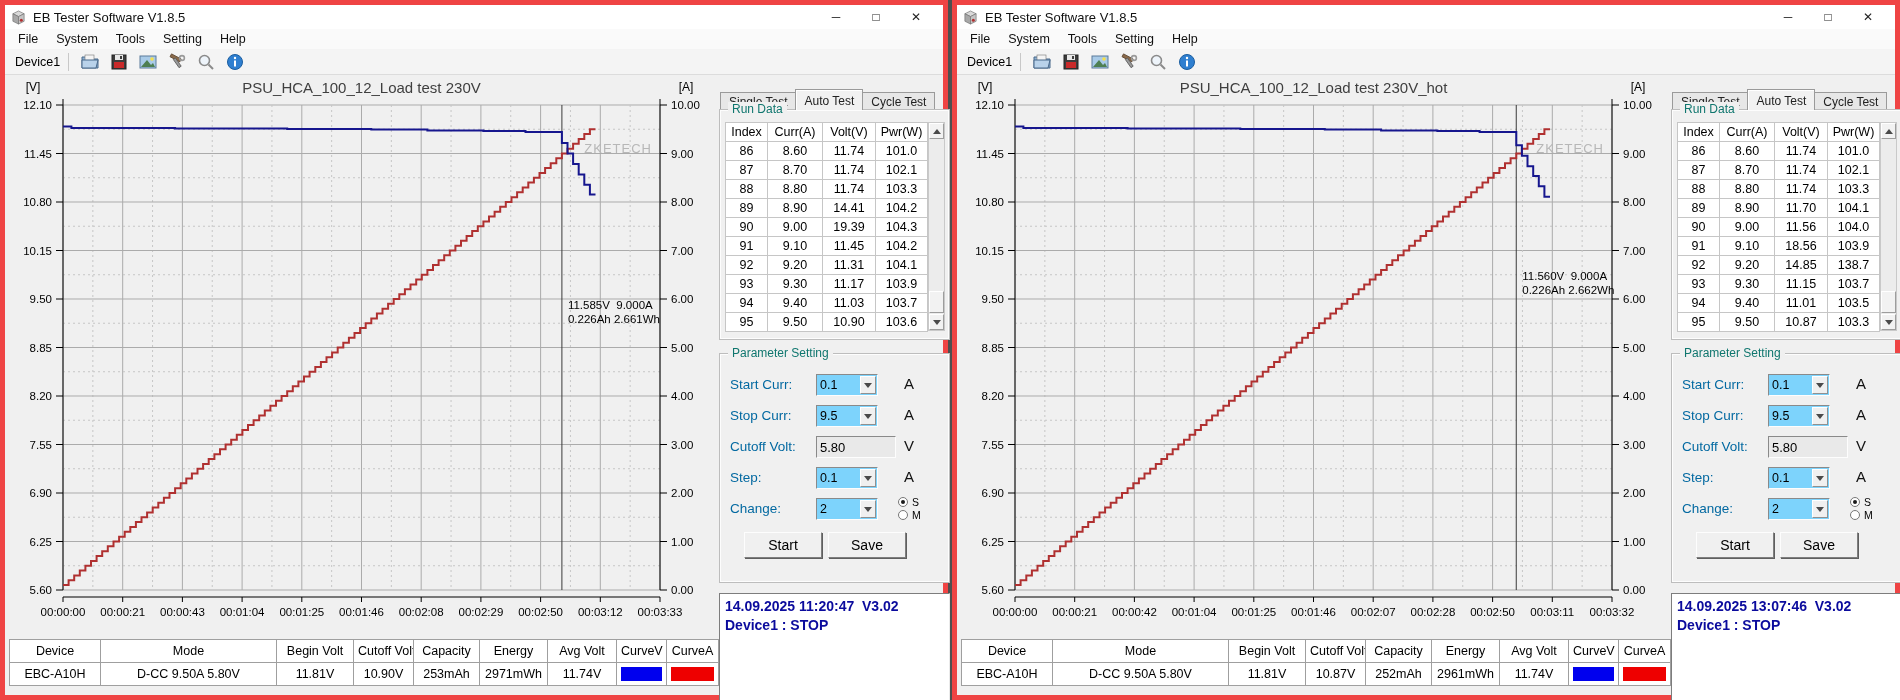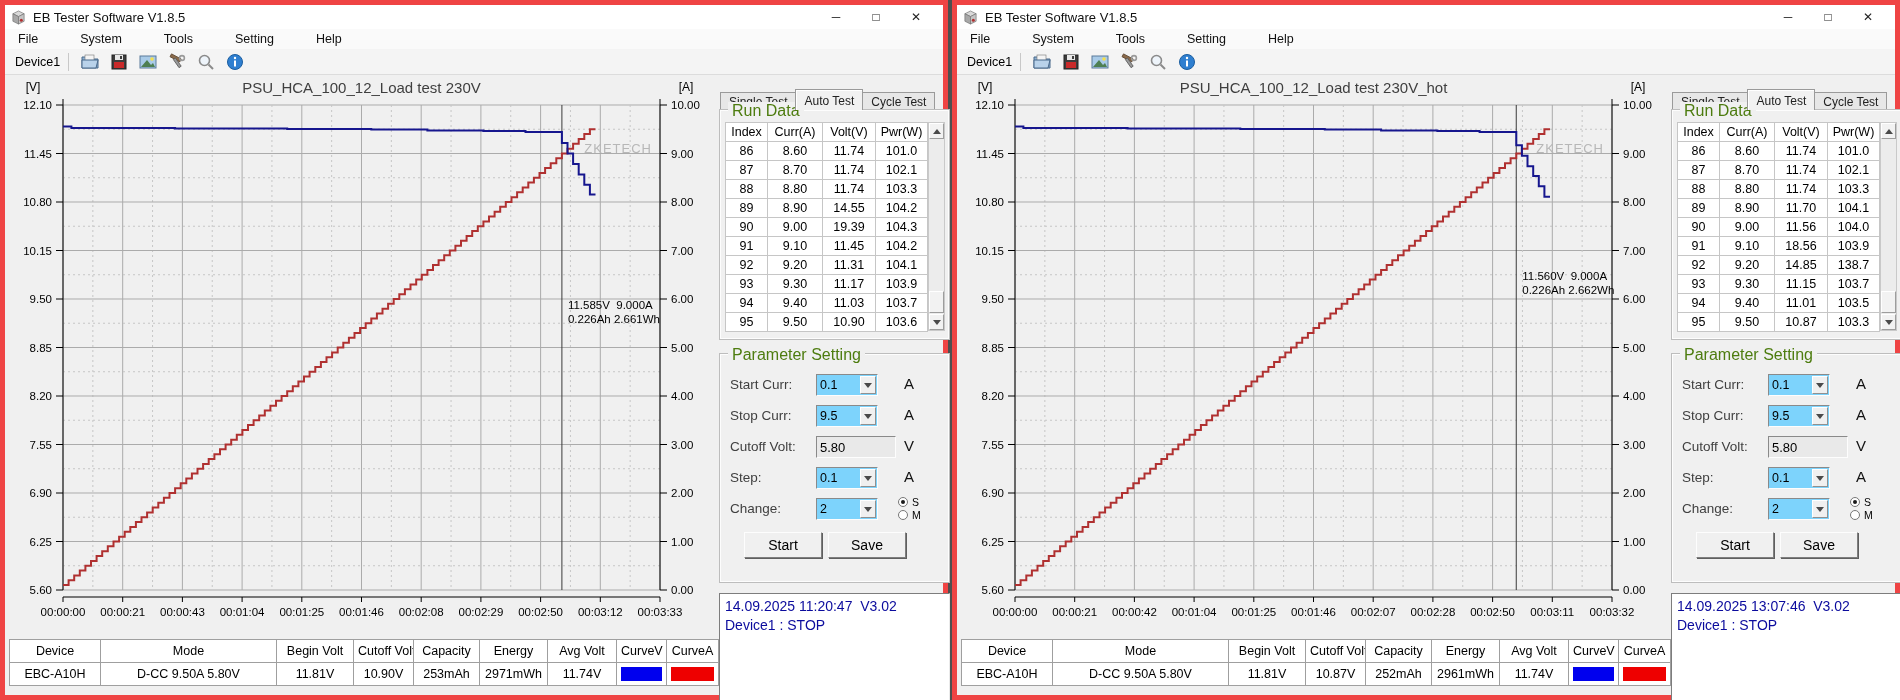--- a/index.html
+++ b/index.html
@@ -15,39 +15,39 @@
     width:948px; height:700px; background:#f0f0f0;
     border:5px solid #ef4444; position:relative; flex:0 0 auto;
   }
   
   .titlebar { height:24px; background:#ffffff; display:flex; align-items:center; padding:0 6px; }
   .app-icon { width:15px; height:15px; margin-right:7px; flex:0 0 auto; }
   .title { font-size:13px; color:#111; flex:1 1 auto; white-space:nowrap; }
   .winbtns { display:flex; gap:22px; margin-right:12px; }
   .winbtn { font-size:12px; color:#222; width:18px; text-align:center; cursor:default; }
   
-  .menubar { height:20px; background:#fafafa; display:flex; align-items:center; padding-left:4px;gap:24px; }
+  .menubar { height:20px; background:#fafafa; display:flex; align-items:center; padding-left:4px; }
   .menu-item { font-size:12.5px; padding:1px 9px; color:#111; }
   
   .toolbar { height:26px; background:#f4f4f4; border-bottom:1px solid #dcdcdc; display:flex; align-items:center; padding-left:6px; gap:9px; }
   .device-label { font-size:12.5px; padding:2px 8px 2px 4px; border-right:1px solid #c8c8c8; margin-right:2px; }
   .tbicon { width:20px; height:20px; display:inline-block; }
   
   .content { position:relative; height:630px; }
   .chart-svg { position:absolute; left:0; top:0; }
   
   .side { position:absolute; left:714px; top:14px; width:233px; height:616px; }
   .tabs { position:absolute; left:1px; top:0; display:flex; align-items:flex-end; }
   .tab { font-size:12px; padding:2px 8px 3px 8px; border:1px solid #9a9a9a; border-bottom:none;
          background:#e7e7e7; color:#222; margin-right:-1px; height:18px; }
   .tab.active { background:#f1f1f1; height:21px; padding-top:4px; position:relative; z-index:2;
                 box-shadow:inset 1px 1px 0 #ffffff; }
   .groupbox { position:absolute; left:0; width:231px; border:1px solid #bdbdbd;
               box-shadow:inset 0 0 0 1px #fdfdfd; background:#f0f0f0; }
-  .gb-label { position:absolute; top:-8px; left:8px; background:#f0f0f0; font-size:16px; padding:0 4px; color:#4d7c0f; }
+  .gb-label { position:absolute; top:-8px; left:8px; background:#f0f0f0; font-size:12px; padding:0 4px; color:#0f766e; }
   .gb-run { top:20px; height:231px; }
   .gb-param { top:264px; height:230px; }
   
   .run-wrap { position:absolute; left:5px; top:12px; }
   table.run { border-collapse:collapse; background:#fff; }
   table.run th, table.run td {
     border:1px solid #c6c6c6; font-size:12.5px; font-weight:normal; text-align:center;
     height:19px; padding:0 2px;
   }
   .scrollbar { position:absolute; right:4px; top:12px; width:17px; height:209px;
@@ -56,21 +56,21 @@
             border:1px solid; border-color:#fff #9d9d9d #9d9d9d #fff; }
   .sb-up { top:0; } .sb-down { bottom:0; }
   .sb-thumb { position:absolute; left:0; width:15px; height:22px; bottom:17px; background:#f2f2f2;
               border:1px solid; border-color:#fff #9d9d9d #9d9d9d #fff; }
   .tri-up, .tri-down { position:absolute; left:3px; width:0; height:0;
      border-left:4px solid transparent; border-right:4px solid transparent; }
   .tri-up { top:5px; border-bottom:5px solid #4a4a4a; }
   .tri-down { top:5px; border-top:5px solid #4a4a4a; }
   
   .param-row { position:absolute; left:0; width:100%; height:22px; }
-  .param-label { position:absolute; left:10px; top:3px; font-size:13.5px; color:#404040; }
+  .param-label { position:absolute; left:10px; top:3px; font-size:13.5px; color:#0369a1; }
   .combo { position:absolute; left:96px; top:0; width:62px; height:22px;
            border:1px solid; border-color:#8a8a8a #fdfdfd #fdfdfd #8a8a8a; background:#7dd3fc; }
   .combo-text { position:absolute; left:3px; top:3px; font-size:12.5px; }
   .combo-btn { position:absolute; right:1px; top:1px; width:16px; height:18px; background:#f0f0f0;
                border:1px solid; border-color:#fff #909090 #909090 #fff; }
   .combo-btn .tri-down { left:3px; top:6px; }
   .field { position:absolute; left:96px; top:0; width:80px; height:22px;
            border:1px solid; border-color:#8a8a8a #fdfdfd #fdfdfd #8a8a8a; background:#e9e9e9;
            font-size:13px; padding:3px 0 0 3px; }
   .param-unit { position:absolute; left:184px; top:1px; font-size:15px; color:#111; }
@@ -80,21 +80,21 @@
   .radio.sel::after { content:""; position:absolute; inset:2px; border-radius:50%; background:#1a1a1a; }
   .radio-label { font-size:10.5px; }
   .btn { position:absolute; top:178px; width:78px; height:26px; background:#f0f0f0;
          border:1px solid; border-color:#fdfdfd #7e7e7e #7e7e7e #fdfdfd; box-shadow:1px 1px 0 #5f5f5f;
          font-size:14px; text-align:center; padding-top:4px; }
   .btn-start { left:24px; } .btn-save { left:108px; }
   
   .statusbox { position:absolute; left:0; top:504px; width:231px; height:108px; background:#ffffff;
                border:1px solid; border-color:#7d7d7d #eaeaea #eaeaea #7d7d7d;
                padding:3px 5px; overflow:hidden; }
-  .status-line { font-size:14px; font-weight:normal; color:#0b0b9d; white-space:pre; line-height:19px; }
+  .status-line { font-size:14px; font-weight:bold; color:#0b0b9d; white-space:pre; line-height:19px; }
   
   .summary-wrap { position:absolute; left:4px; top:564px; width:709px; }
   table.summary { border-collapse:collapse; width:709px; background:#fff; table-layout:fixed; }
   table.summary th, table.summary td { border:1px solid #9f9f9f; font-size:12.5px; font-weight:normal;
     text-align:center; height:21px; padding:4px; overflow:hidden; white-space:nowrap; }
   .swatch { width:100%; height:100%; }
 </style>
 </head>
 <body>
 
@@ -310,21 +310,21 @@
                   </tr>
                   <tr>
                     <td>88</td>
                     <td>8.80</td>
                     <td>11.74</td>
                     <td>103.3</td>
                   </tr>
                   <tr>
                     <td>89</td>
                     <td>8.90</td>
-                    <td>14.55</td>
+                    <td>14.41</td>
                     <td>104.2</td>
                   </tr>
                   <tr>
                     <td>90</td>
                     <td>9.00</td>
                     <td>19.39</td>
                     <td>104.3</td>
                   </tr>
                   <tr>
                     <td>91</td>

